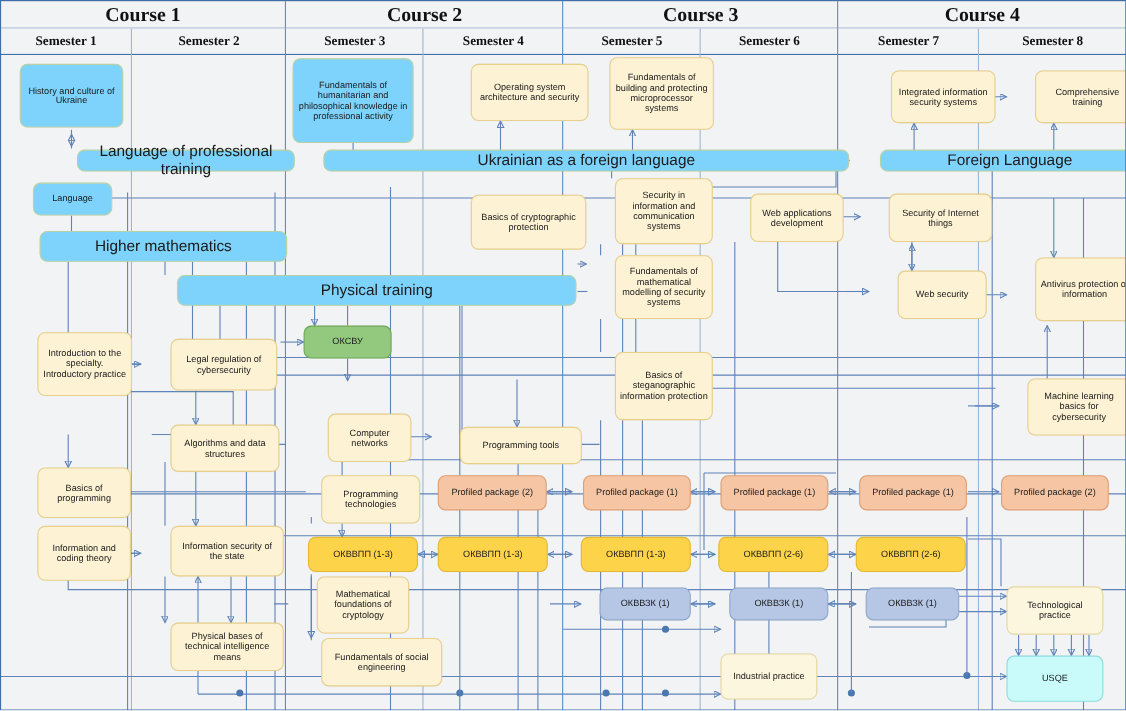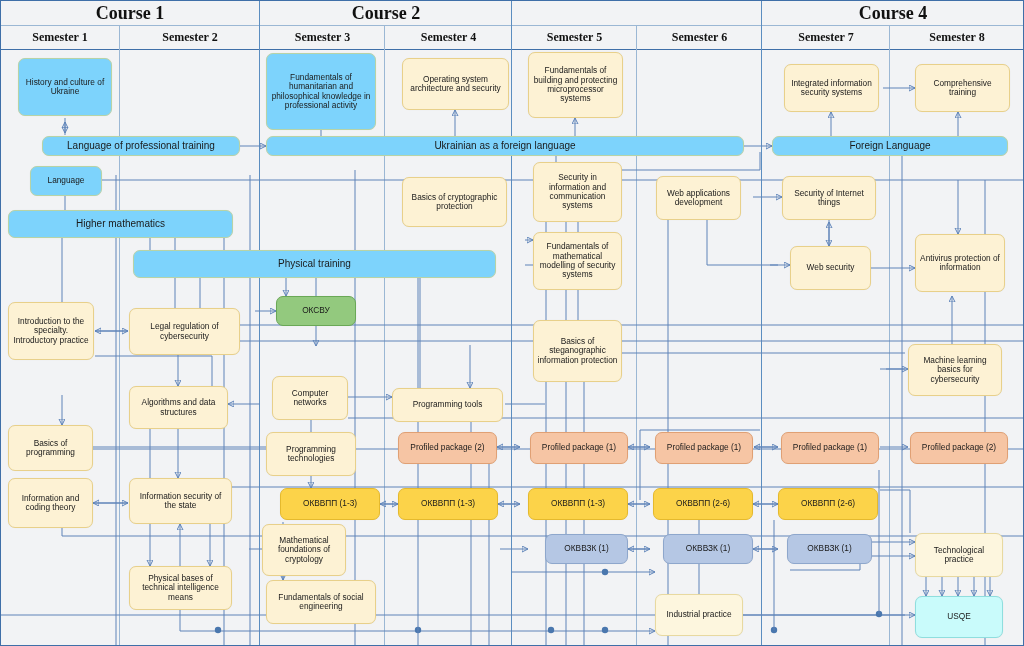--- a/index.html
+++ b/index.html
@@ -27,41 +27,42 @@
     border-radius:7px;
     display:flex;align-items:center;justify-content:center;
     text-align:center;line-height:1.12;
     font-size:8.3px;color:#1a1a1a;
     padding:2px 3px;
     border:1px solid rgba(120,120,120,.55);
     box-shadow:0 0 0 .3px rgba(0,0,0,.04);
   }
   .c-green{background:#7dd3fc;border-color:#b7d3a6;}
   .c-greendark{background:#93c97e;border-color:#6aa856;text-align:center;}
-  .c-yellowlight{background:#fdf2d4;border-color:#e8d08a;}
+  .c-yellowlight{background:#fdf2d4;border-color:#e8d08a;margin-left:26px;}
   .c-cream{background:#fdf6de;border-color:#e8d9a0;}
   .c-orange{background:#f6c5a4;border-color:#e0a074;}
   .c-amber{background:#fcd349;border-color:#e5b92d;}
   .c-blue{background:#b5c7e4;border-color:#8ea7cc;}
   .c-cyan{background:#c9fbfb;border-color:#8fdede;}
-  .bar{font-size:10px;}
+  .bar{font-size:14px;margin-left:28px;}
 
   
   svg#wires{position:absolute;left:0;top:0;width:1024px;height:646px;pointer-events:none;}
   svg#wires line,svg#wires path,svg#wires polyline{stroke:#5e83b8;stroke-width:1;fill:none;}
   svg#wires circle{fill:#4a77ae;}
 </style>
 </head>
 <body>
 
 <div id="canvas">
 
   <div class="hdr-band course-band">
     <div class="hdr-cell course-cell" style="left:0px;width:260px">Course 1</div>
     <div class="hdr-cell course-cell" style="left:260px;width:252px">Course 2</div>
+    <div class="hdr-cell course-cell" style="left:512px;width:250px">Course 3</div>
     <div class="hdr-cell course-cell" style="left:762px;width:262px">Course 4</div>
     <div class="vsep major" style="left:259px;top:0;height:26px"></div>
     <div class="vsep major" style="left:511px;top:0;height:26px"></div>
     <div class="vsep major" style="left:761px;top:0;height:26px"></div>
   </div>
 
   <div class="hdr-band sem-band">
     <div class="hdr-cell sem-cell" style="left:0px;width:120px">Semester 1</div>
     <div class="hdr-cell sem-cell" style="left:120px;width:140px">Semester 2</div>
     <div class="hdr-cell sem-cell" style="left:260px;width:125px">Semester 3</div>
@@ -307,21 +308,21 @@
   <div class="node c-yellowlight" style="left:533px;top:232px;width:89px;height:58px">Fundamentals of mathematical modelling of security systems</div>
 
   <div class="node c-yellowlight" style="left:790px;top:246px;width:81px;height:44px">Web security</div>
 
   <div class="node c-yellowlight" style="left:915px;top:234px;width:90px;height:58px">Antivirus protection of information</div>
 
   <div class="node c-yellowlight" style="left:533px;top:320px;width:89px;height:62px">Basics of steganographic information protection</div>
 
   <div class="node c-yellowlight" style="left:8px;top:302px;width:86px;height:58px">Introduction to the specialty. Introductory practice</div>
 
-  <div class="node c-yellowlight" style="left:129px;top:308px;width:111px;height:47px">Legal regulation of cybersecurity</div>
+  <div class="node c-yellowlight" style="left:129px;top:308px;width:97px;height:47px">Legal regulation of cybersecurity</div>
 
   <div class="node c-yellowlight" style="left:908px;top:344px;width:94px;height:52px">Machine learning basics for cybersecurity</div>
 
   <div class="node c-yellowlight" style="left:129px;top:386px;width:99px;height:43px">Algorithms and data structures</div>
 
   <div class="node c-yellowlight" style="left:272px;top:376px;width:76px;height:44px">Computer networks</div>
 
   <div class="node c-yellowlight" style="left:392px;top:388px;width:111px;height:34px">Programming tools</div>
 
   <div class="node c-yellowlight" style="left:8px;top:425px;width:85px;height:46px">Basics of programming</div>

